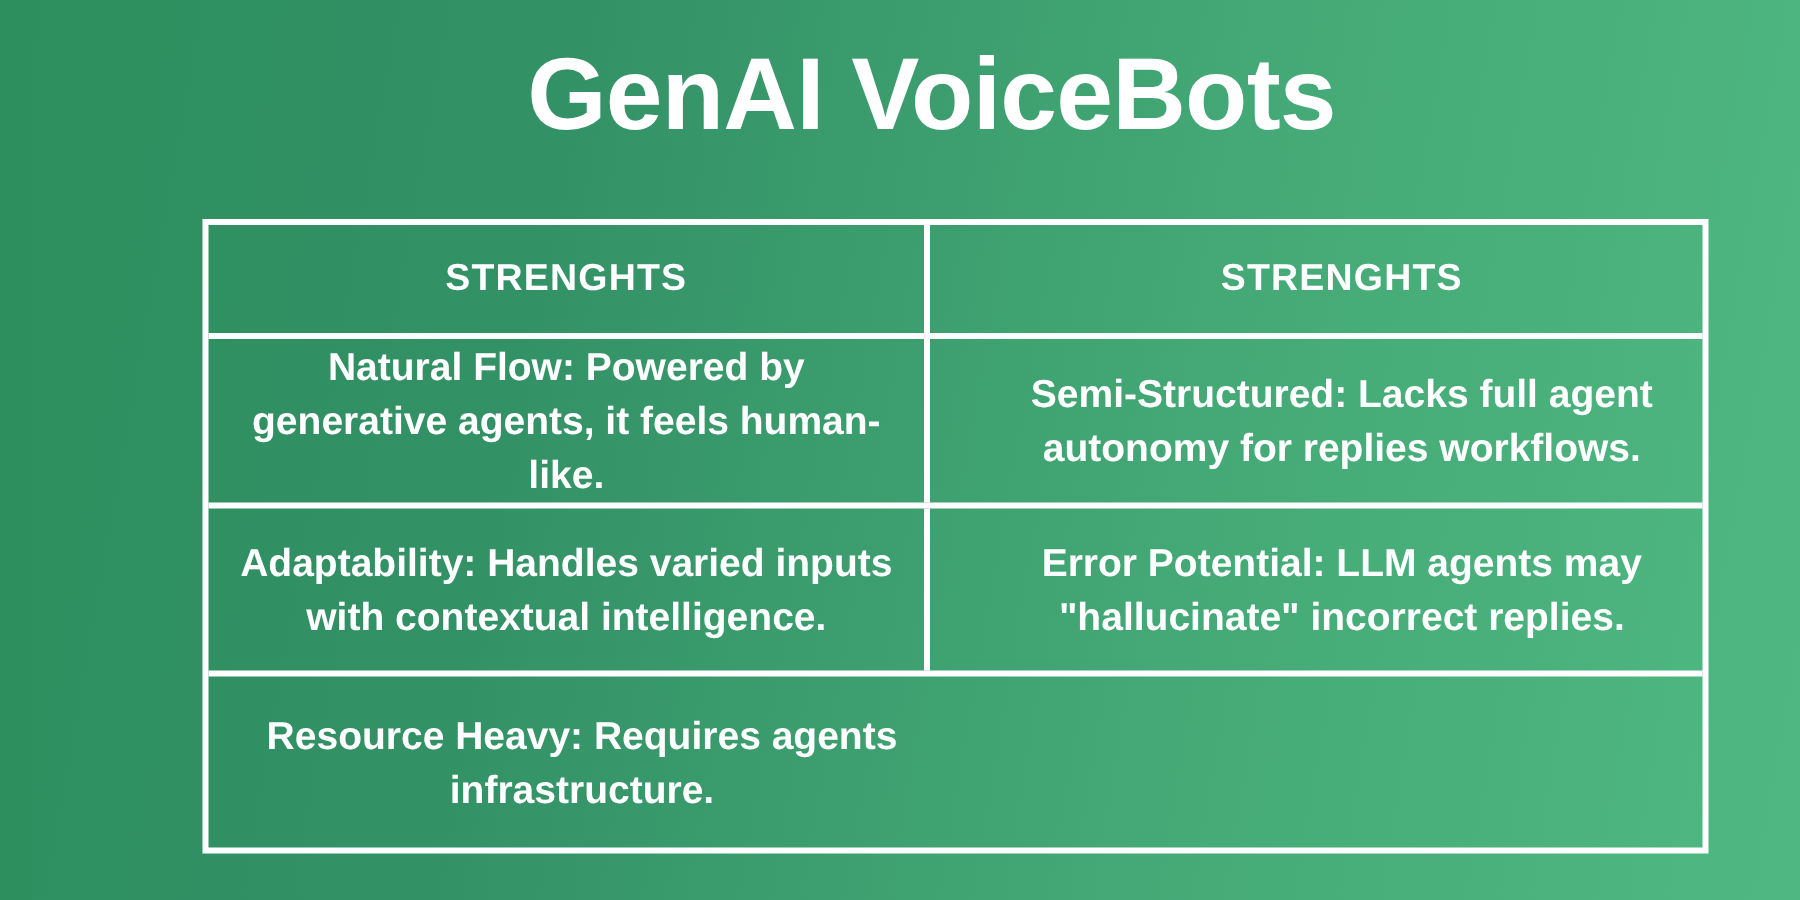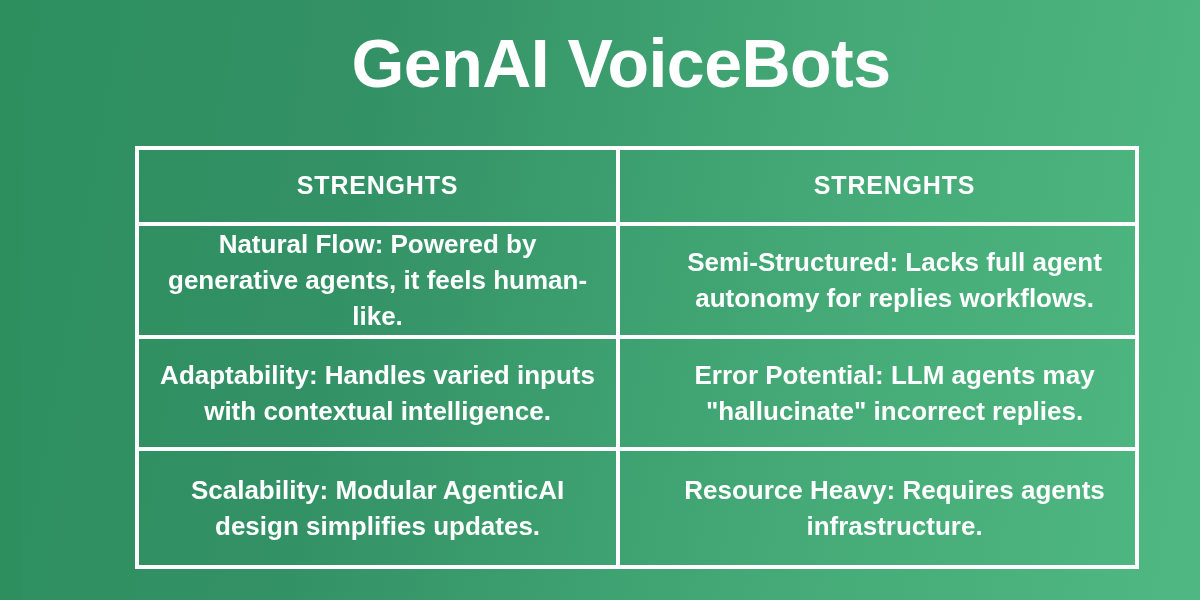--- a/index.html
+++ b/index.html
@@ -114,18 +114,17 @@
       <div class="cell cell-text left">Natural Flow: Powered by generative agents, it feels human-like.</div>
       <div class="cell cell-text">Semi-Structured: Lacks full agent autonomy for replies workflows.</div>
     </div>
 
     <div class="row row-body">
       <div class="cell cell-text left">Adaptability: Handles varied inputs with contextual intelligence.</div>
       <div class="cell cell-text">Error Potential: LLM agents may "hallucinate" incorrect replies.</div>
     </div>
 
     <div class="row row-body last">
-      <div class="cell cell-text left">Scalability: Modular AgenticAI design simplifies updates.</div>
       <div class="cell cell-text">Resource Heavy: Requires agents infrastructure.</div>
     </div>
 
   </div>
 </div>
 
 </body></html>

